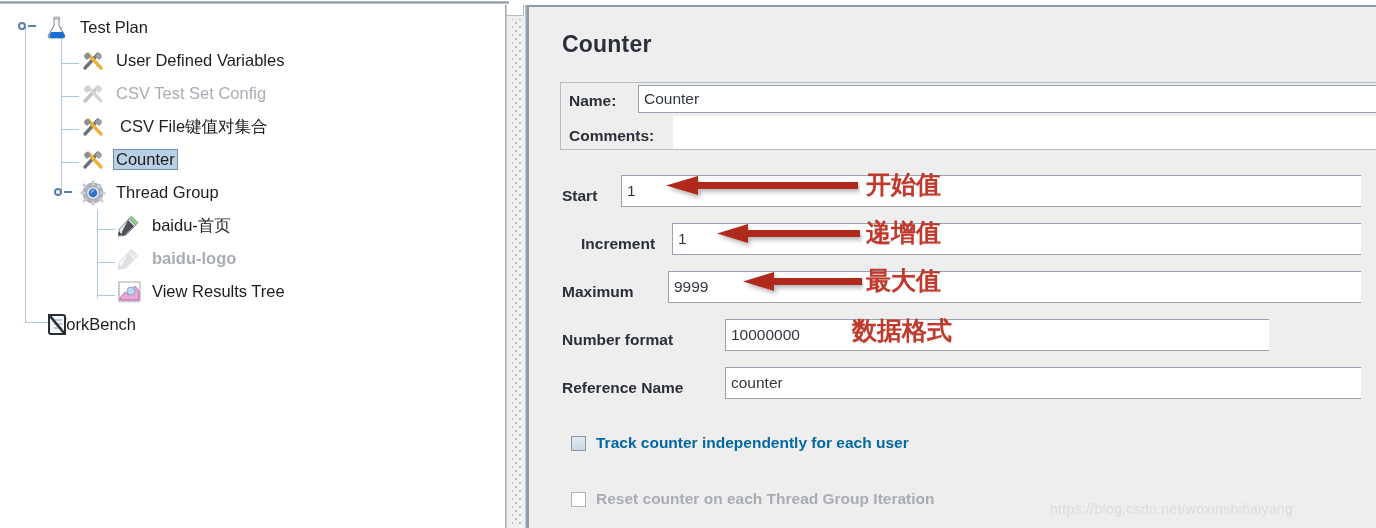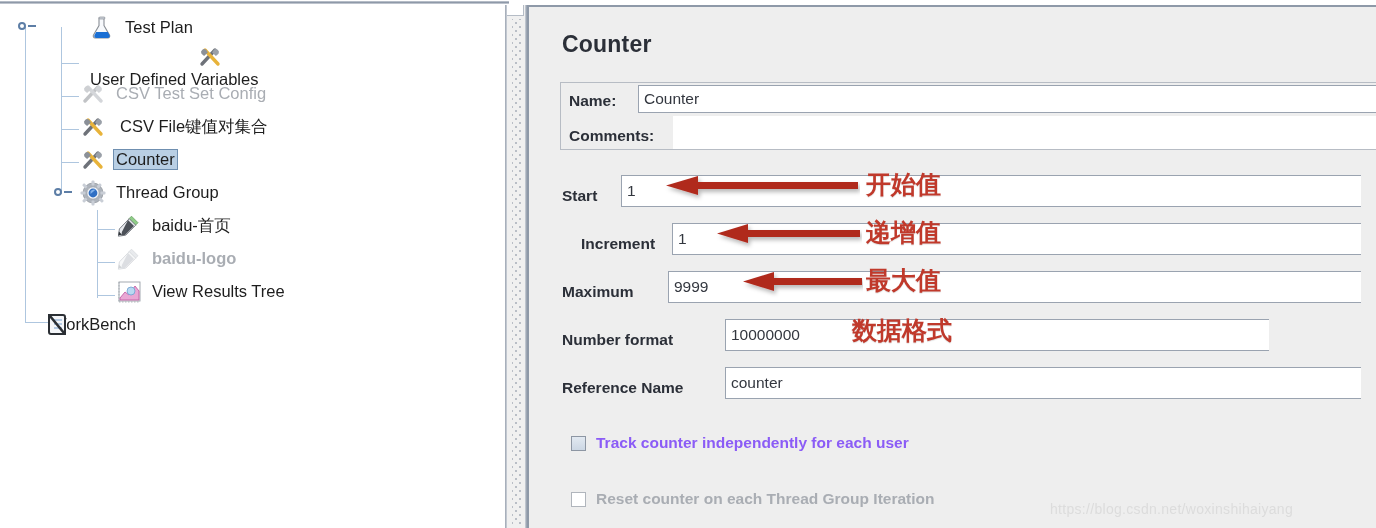--- a/index.html
+++ b/index.html
@@ -84,21 +84,21 @@
   .tfield.plain{border-left:1px solid #b7bcc4;}
 
   
   .frow-label{position:absolute;font-size:15.5px;font-weight:bold;color:#2b2f38;white-space:nowrap;}
 
   
   .cbrow{position:absolute;display:flex;align-items:center;}
   .cbox{width:15px;height:15px;box-sizing:border-box;border:1px solid #8d96a3;
       background:linear-gradient(to bottom,#e2e9f1,#ccd7e4);}
   .cbox.off{background:#ffffff;border-color:#b0b5bc;}
-  .cblabel{font-size:15.5px;font-weight:bold;color:#8b5cf6;margin-left:10px;white-space:nowrap;}
+  .cblabel{font-size:15.5px;font-weight:bold;color:#0369a1;margin-left:10px;white-space:nowrap;}
   .cblabel.dim{color:#a9adb3;}
 
   
   .anno-text{position:absolute;font-size:25px;font-weight:bold;color:#c0392b;
       font-family:"DejaVu Sans","Liberation Sans",sans-serif;line-height:1;white-space:nowrap;
       text-shadow:0 1px 1px rgba(0,0,0,.12);}
   .anno-arrow{position:absolute;height:22px;}
 
   
   .watermark{position:absolute;font-size:14px;color:#dcdcdc;white-space:nowrap;
@@ -129,32 +129,32 @@
 
     <div class="knob" style="left:18px;top:14px;">
       <span class="dot"></span>
         <span class="tail"></span>
     </div>
     <div class="knob" style="left:54px;top:180px;">
       <span class="dot"></span>
         <span class="tail"></span>
     </div>
 
-    <div class="tree-row" style="left:0;top:6px;padding-left:45px;">
+    <div class="tree-row" style="left:0;top:6px;">
       <span class="icon" style="position:relative;left:44px;width:26px;height:26px;">
         <svg width="26" height="26" viewBox="0 0 26 26">
           <path d="M11 3h4v7.5l5.5 9.5a2 2 0 0 1-1.7 3H6.2a2 2 0 0 1-1.7-3L10 10.5V3z" fill="#f7f9fc" stroke="#8a8f96" stroke-width="1.1"></path>
           <path d="M7.2 17h11.6l1.7 3a2 2 0 0 1-1.7 3H7.2a2 2 0 0 1-1.7-3l1.7-3z" fill="#1a6fd4"></path>
           <rect x="10" y="2" width="6" height="2" rx="1" fill="#cfd5dd" stroke="#8a8f96" stroke-width=".7"></rect>
         </svg>
       </span>
       <span class="tree-label" style="margin-left:52px;">Test Plan</span>
     </div>
 
-    <div class="tree-row" style="left:0;top:39px;flex-direction:column;">
+    <div class="tree-row" style="left:0;top:39px;">
       <span class="icon" style="position:relative;left:80px;width:26px;height:26px;">
         <svg width="26" height="26" viewBox="0 0 26 26">
           <g stroke-linecap="round">
             <path d="M5 20 L18 6" stroke="#6e7279" stroke-width="3.4"></path>
             <path d="M17 5.5a3.2 3.2 0 0 1 4.5 4.3l-2.6 2.2-3.8-3.5z" fill="#9aa0a8"></path>
             <path d="M21 20 L8 6" stroke="#e8b33a" stroke-width="3.4"></path>
             <path d="M9 5.5a3.2 3.2 0 0 0-4.5 4.3l2.6 2.2 3.8-3.5z" fill="#8b9098"></path>
           </g>
         </svg>
       </span>

